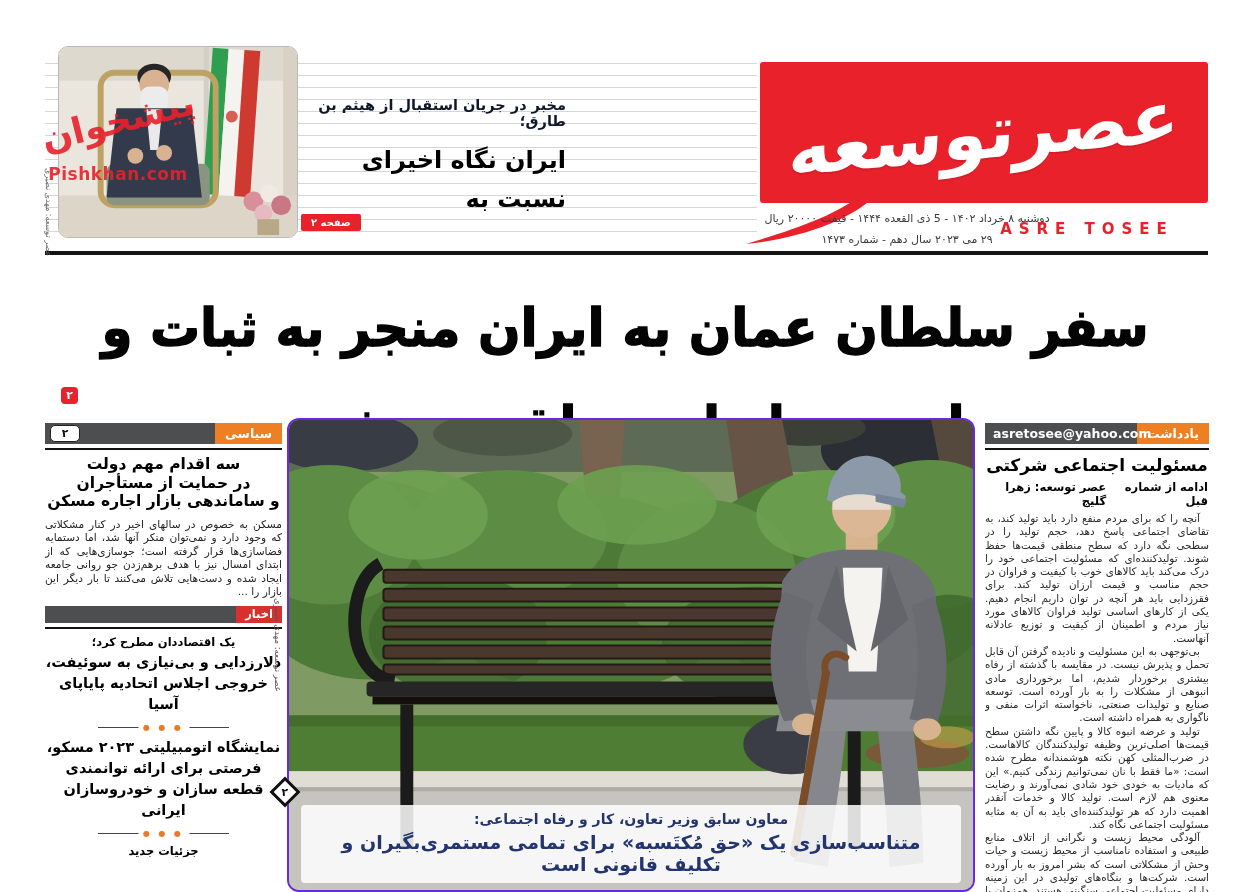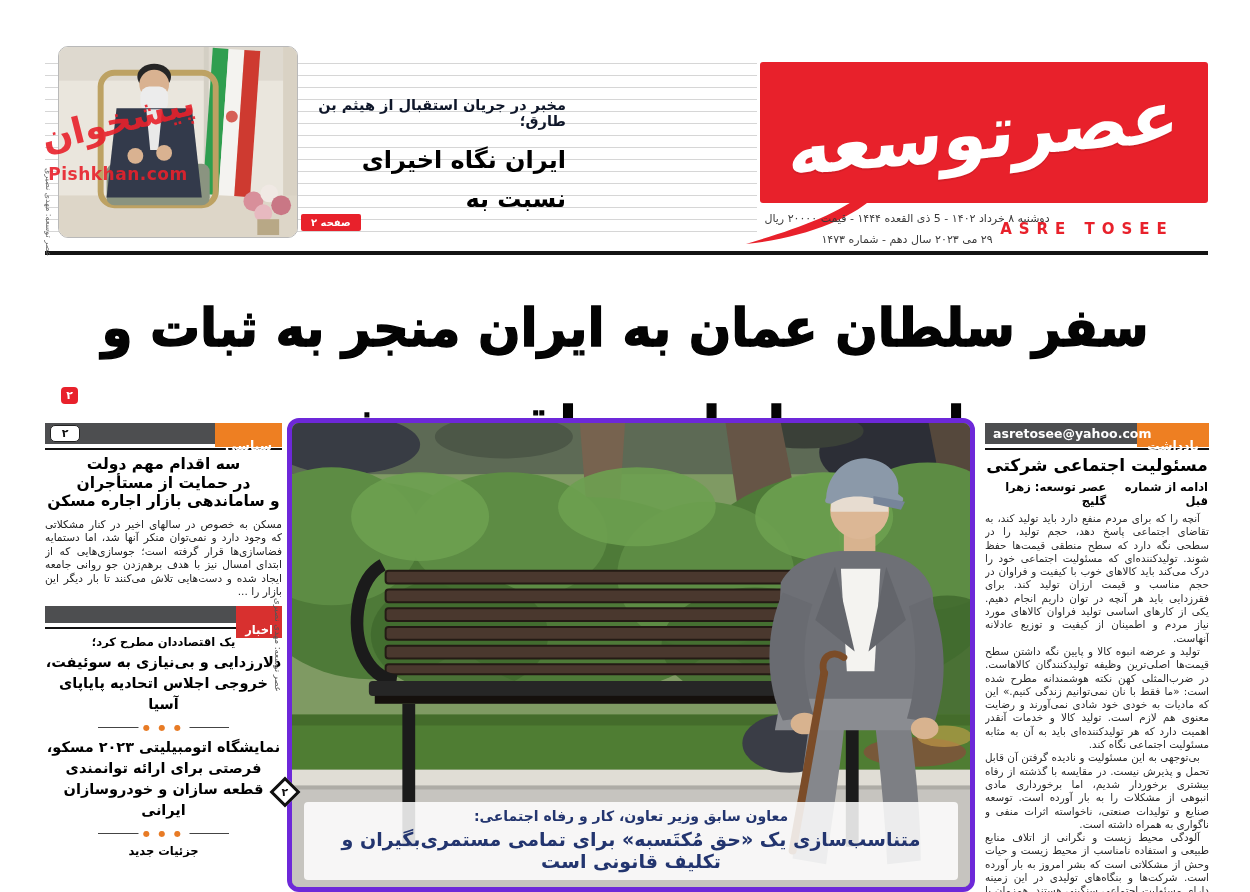--- a/index.html
+++ b/index.html
@@ -37,47 +37,47 @@
   .lead{left:48px;top:283px;width:1154px;text-align:center;direction:rtl;font-size:50px;
     font-weight:bold;color:#040404;line-height:94px;-webkit-text-stroke:1.3px #000;transform:scaleY(1.04);}
   .lead-badge{left:61px;top:387px;width:17px;height:17px;background:#e8212b;color:#fff;
     border-radius:4px;font-size:11px;line-height:17px;text-align:center;font-weight:bold;}
 
   
   .col-left{left:45px;top:423px;width:237px;height:469px;overflow:hidden;}
   .col-right{left:985px;top:423px;width:224px;height:469px;overflow:hidden;}
   .col-head{position:relative;height:21px;background:#4d4e50;}
   .tab{position:absolute;right:0;top:0;bottom:0;background:#ee7f22;color:#fff;font-size:12.5px;
-    font-weight:bold;padding:12px 10px;line-height:21px;margin-left:8px;}
+    font-weight:bold;padding:0 10px;line-height:21px;margin-left:8px;}
   .tab-red{background:#d8302f;}
   .pagebox{position:absolute;left:5px;top:2px;width:30px;height:17px;background:#fff;
     border:1px solid #222;border-radius:5px;font-size:11px;font-weight:bold;text-align:center;
     line-height:15px;color:#111;}
   .email{position:absolute;left:8px;top:0;line-height:21px;color:#fff;font-weight:bold;font-size:12.5px;}
   .col-rule{border-top:2px solid #111;margin:4px 0 5px;}
   .art-title{font-size:15.5px;font-weight:bold;text-align:center;direction:rtl;color:#000;
     line-height:18.5px;margin:3px 0 7px;}
   .art-body{font-size:10.6px;line-height:13.6px;text-align:justify;direction:rtl;color:#222;}
   .news-head{margin-top:7px;position:relative;height:17px;background:#4d4e50;}
-  .news-head .tab-red{position:absolute;right:0;top:0;bottom:0;padding:16px 9px;line-height:17px;
+  .news-head .tab-red{position:absolute;right:0;top:0;bottom:0;padding:0 9px;line-height:17px;
     font-size:11.5px;color:#fff;font-weight:bold;}
   .news-item{text-align:center;direction:rtl;}
   .news-kicker{font-size:11.5px;font-weight:bold;line-height:16px;margin-top:5px;color:#000;}
   .news-title{font-size:14.5px;font-weight:bold;line-height:21px;margin-top:2px;color:#000;}
   .sep{position:relative;width:55%;margin:7px auto 9px;border-bottom:1.2px solid #444;height:6px;}
   .sep-dots{position:absolute;left:50%;top:1px;transform:translateX(-50%);background:#fff;
     padding:0 5px;color:#e87b25;font-size:8px;letter-spacing:3px;line-height:10px;}
   .note-title{font-size:17px;font-weight:bold;text-align:center;direction:rtl;color:#000;margin:4px 0 5px;}
   .note-byline{display:flex;justify-content:space-between;direction:rtl;font-size:11.5px;
     font-weight:bold;color:#000;margin:0 1px 4px;}
   .note-body p{font-size:10.4px;line-height:13.3px;text-align:justify;direction:rtl;
     color:#2a2a2a;margin:0;text-indent:9px;}
 
   
-  .photo-main{left:287px;top:418px;width:688px;height:474px;border:5px solid #6d28d9;
+  .photo-main{left:287px;top:418px;width:688px;height:474px;border:2px solid #6d28d9;
     border-radius:12px;overflow:hidden;background:#c4b5fd;}
   .photo-main svg{display:block;width:100%;height:100%;}
   .caption{position:absolute;left:12px;right:12px;bottom:7px;background:rgba(255,255,255,.85);
     border-radius:4px;text-align:center;color:#23356f;padding:6px 10px 8px;direction:rtl;}
   .cap-kicker{font-size:14px;font-weight:bold;}
   .cap-title{font-size:19px;font-weight:bold;margin-top:4px;}
   .pm-credit{left:273px;top:598px;writing-mode:vertical-rl;font-size:8.5px;color:#555;z-index:4;letter-spacing:1px;}
   .diamond{left:274px;top:781px;width:22px;height:22px;background:#fff;border:3.5px solid #111;
     transform:rotate(45deg);z-index:5;display:flex;align-items:center;justify-content:center;}
   .diamond span{transform:rotate(-45deg);font-size:11px;font-weight:bold;color:#111;}
@@ -286,19 +286,19 @@
       <span class="email">asretosee@yahoo.com</span>
     </div>
     <div class="col-rule"></div>
     <div class="note-title">مسئولیت اجتماعی شرکتی</div>
     <div class="note-byline">
       <span>ادامه از شماره قبل</span>
       <span>عصر توسعه: زهرا گلیج</span>
     </div>
     <div class="note-body">
       <p>آنچه را که برای مردم منفع دارد باید تولید کند، به تقاضای اجتماعی پاسخ دهد، حجم تولید را در سطحی نگه دارد که سطح منطقی قیمت‌ها حفظ شوند. تولیدکننده‌ای که مسئولیت اجتماعی خود را درک می‌کند باید کالاهای خوب با کیفیت و فراوان در حجم مناسب و قیمت ارزان تولید کند. برای فقرزدایی باید هر آنچه در توان داریم انجام دهیم. یکی از کارهای اساسی تولید فراوان کالاهای مورد نیاز مردم و اطمینان از کیفیت و توزیع عادلانه آنهاست.</p>
+      <p>بی‌توجهی به این مسئولیت و نادیده گرفتن آن قابل تحمل و پذیرش نیست. در مقایسه با گذشته از رفاه بیشتری برخوردار شدیم، اما برخورداری مادی انبوهی از مشکلات را به بار آورده است. توسعه صنایع و تولیدات صنعتی، ناخواسته اثرات منفی و ناگواری به همراه داشته است.</p>
       <p>تولید و عرضه انبوه کالا و پایین نگه داشتن سطح قیمت‌ها اصلی‌ترین وظیفه تولیدکنندگان کالاهاست. در ضرب‌المثلی کهن نکته هوشمندانه مطرح شده است: «ما فقط با نان نمی‌توانیم زندگی کنیم.» این که مادیات به خودی خود شادی نمی‌آورند و رضایت معنوی هم لازم است. تولید کالا و خدمات آنقدر اهمیت دارد که هر تولیدکننده‌ای باید به آن به مثابه مسئولیت اجتماعی نگاه کند.</p>
-      <p>بی‌توجهی به این مسئولیت و نادیده گرفتن آن قابل تحمل و پذیرش نیست. در مقایسه با گذشته از رفاه بیشتری برخوردار شدیم، اما برخورداری مادی انبوهی از مشکلات را به بار آورده است. توسعه صنایع و تولیدات صنعتی، ناخواسته اثرات منفی و ناگواری به همراه داشته است.</p>
       <p>آلودگی محیط زیست و نگرانی از اتلاف منابع طبیعی و استفاده نامناسب از محیط زیست و حیات وحش از مشکلاتی است که بشر امروز به بار آورده است. شرکت‌ها و بنگاه‌های تولیدی در این زمینه دارای مسئولیت اجتماعی سنگینی هستند. همزمان با تولید کالاهای مورد نیاز، باید به اثرات صنعت بر محیط زیست توجه جدی داشت و راه‌هایی برای رسیدن به تعادل بین آنها نمود. وجود زباله‌ها و مواد زائد در زندگی روزانه برای محیط زیست زیانبار است علاوه بر کاهش</p>
     </div>
   </div>
 
 </div>
 
 </body></html>

